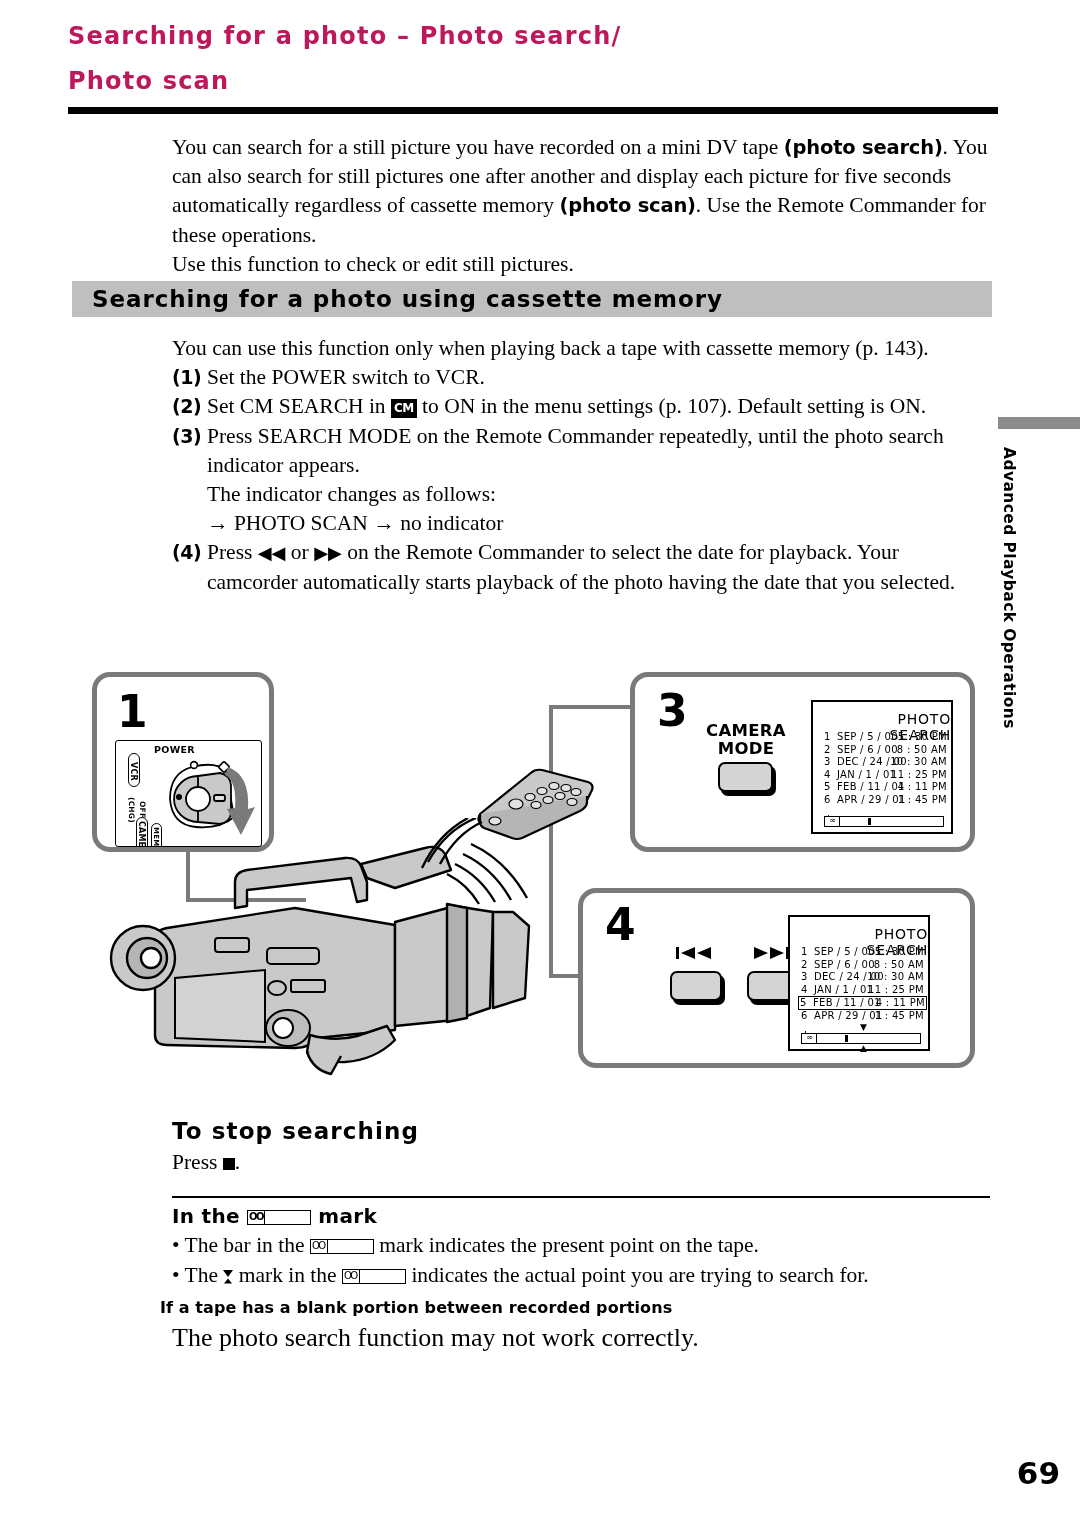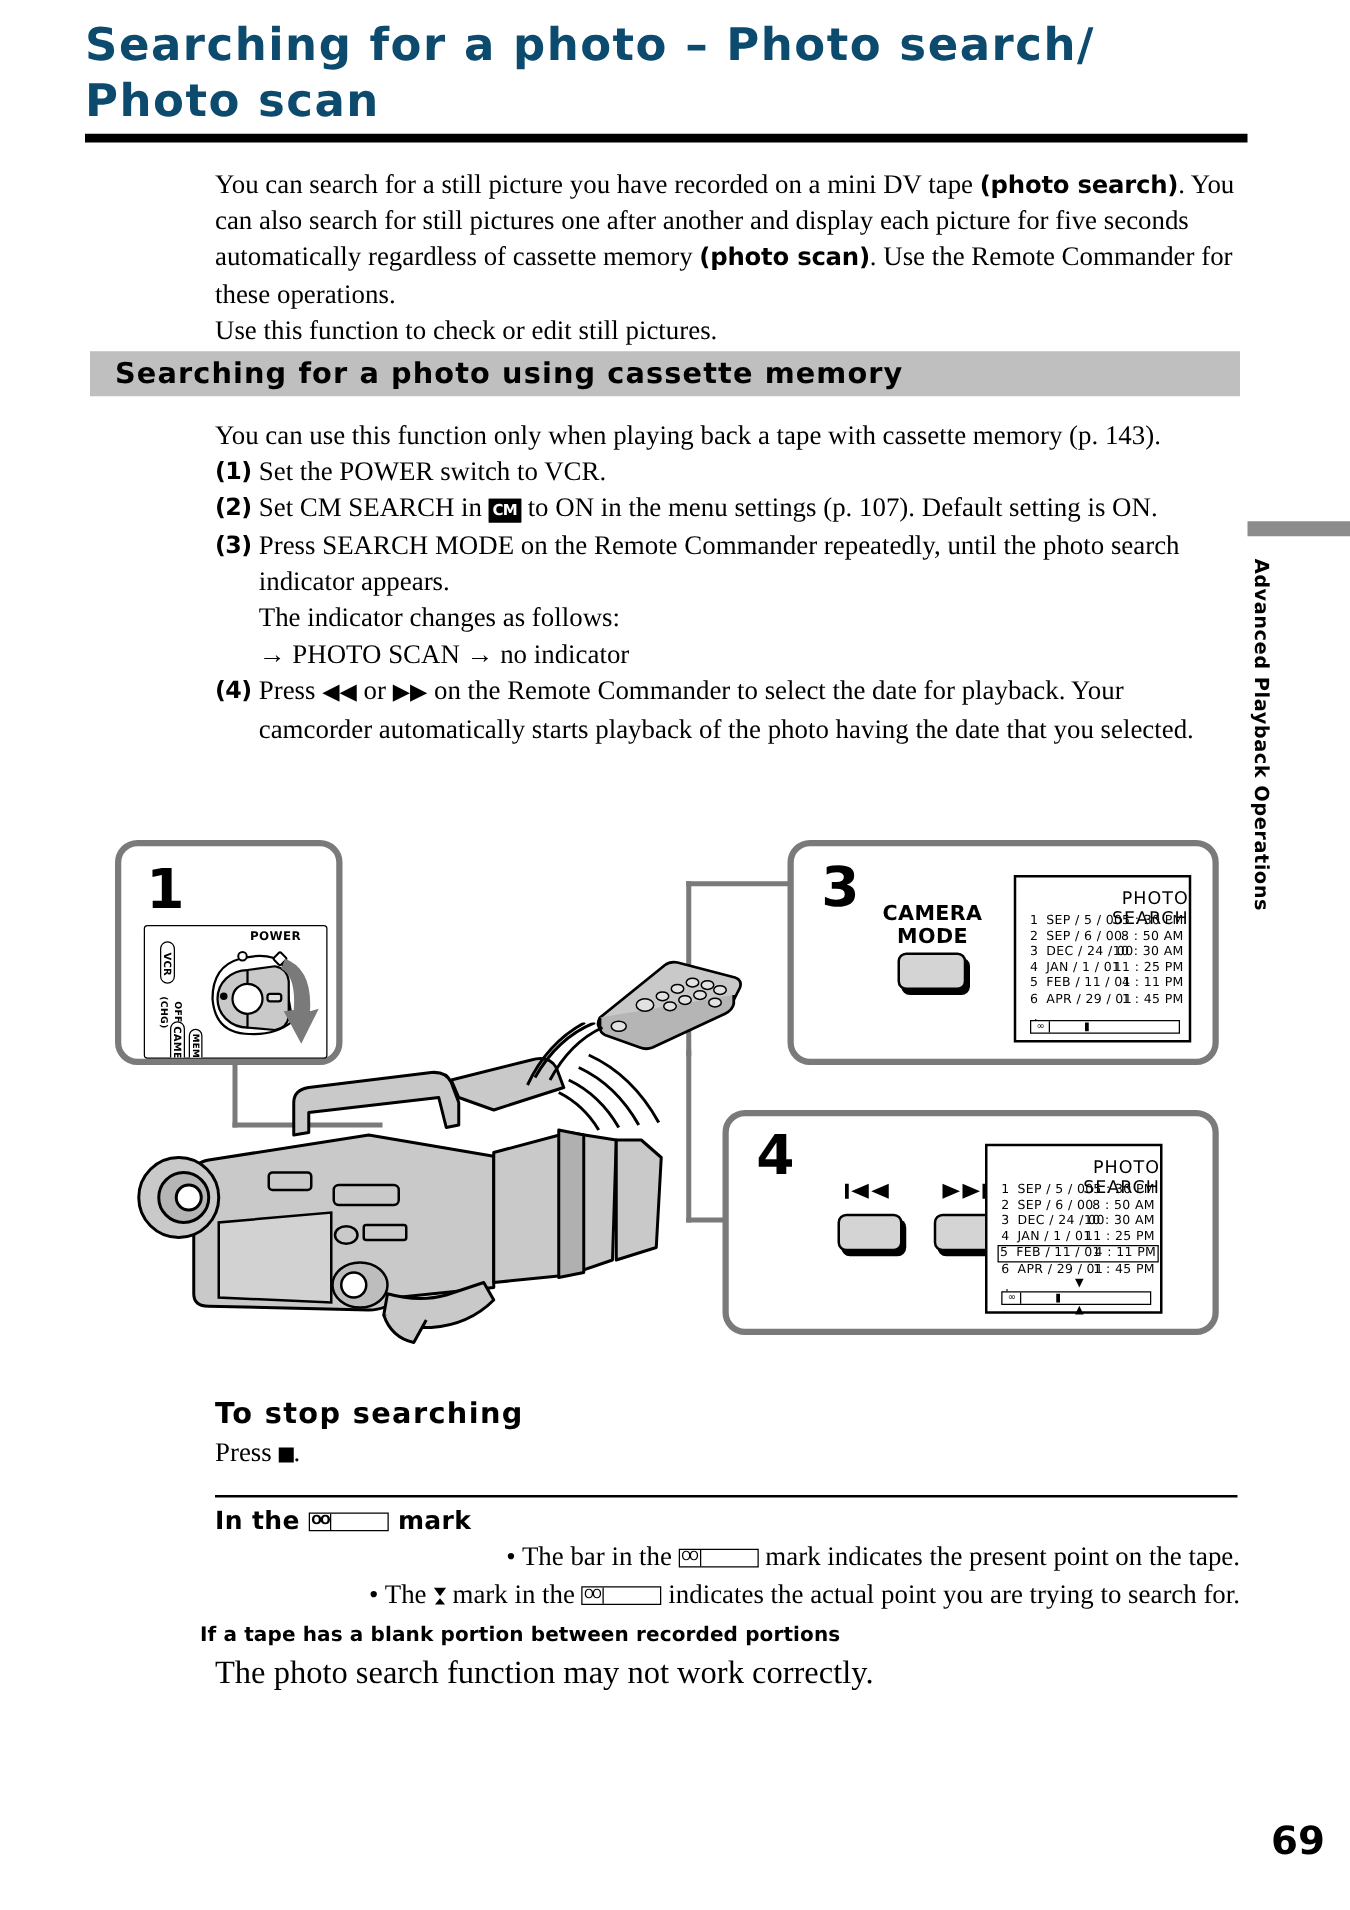--- a/index.html
+++ b/index.html
@@ -17,24 +17,24 @@
   }
 
   
   .page-title {
     position: absolute;
     left: 68px;
     top: 14px;
     width: 930px;
     font-family: "DejaVu Sans", sans-serif;
     font-weight: bold;
-    font-size: 36px;
+    font-size: 24px;
     line-height: 45px;
     letter-spacing: 1.2px;
-    color: #0c4a6e;
+    color: #be185d;
   }
   .title-rule {
     position: absolute;
     left: 68px;
     top: 107px;
     width: 930px;
     height: 7px;
     background: #000;
   }
 
@@ -172,21 +172,20 @@
     background: #fff;
     overflow: hidden;
   }
   .power-label {
     position: absolute;
     left: 38px; top: 3px;
     font-family: "DejaVu Sans", sans-serif;
     font-weight: bold;
     font-size: 9.5px;
     letter-spacing: 0.3px;
-    margin-left: 46px;
   }
   .pw-tab {
     position: absolute;
     border: 1.4px solid #000;
     border-radius: 6px;
     background: #fff;
     font-family: "DejaVu Sans", sans-serif;
     font-weight: bold;
     font-size: 8px;
     letter-spacing: 0.2px;
@@ -392,21 +391,21 @@
     line-height: 14px;
     letter-spacing: -1.5px;
   }
   .bullets {
     position: absolute;
     left: 172px; top: 1230px;
     width: 820px;
     font-size: 21.5px;
     line-height: 30px;
   }
-  .bullets .bi { white-space: nowrap; text-align: right; }
+  .bullets .bi { white-space: nowrap; }
   .hourglass {
     display: inline-block;
     width: 10px; height: 14px;
     vertical-align: -2px;
     position: relative;
   }
   #blank-head {
     left: 160px; top: 1298px;
     font-size: 16px;
     letter-spacing: 0.1px;

